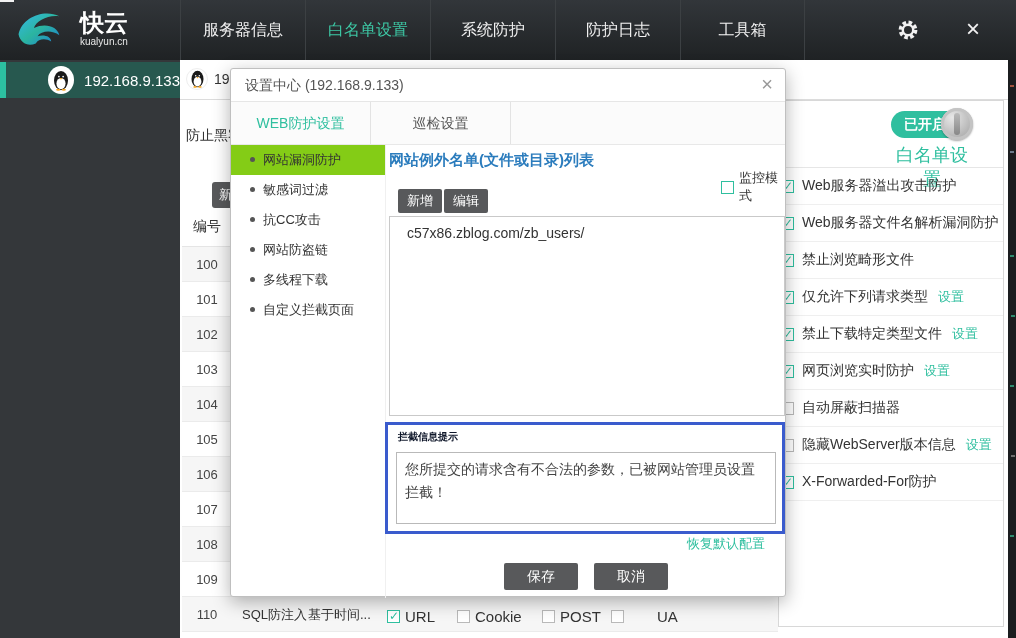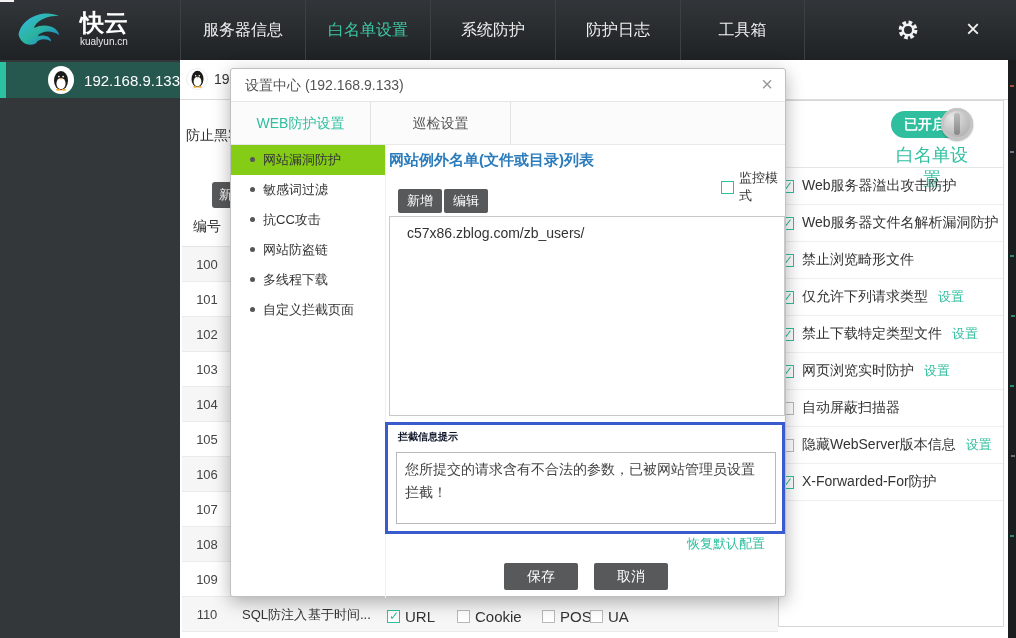--- a/index.html
+++ b/index.html
@@ -161,21 +161,21 @@
             <span class="cb-label">URL</span>
           </span>
           <span class="lr-check" style="left: 275px;">
             <span class="cb"></span>
             <span class="cb-label">Cookie</span>
           </span>
           <span class="lr-check" style="left: 360px;">
             <span class="cb"></span>
             <span class="cb-label">POST</span>
           </span>
-          <span class="lr-check" style="left: 408px;">
+          <span class="lr-check" style="left: 429px; gap: 28px;">
             <span class="cb"></span>
             <span class="cb-label">UA</span>
           </span>
         </div>
       </div>
   </div>
 
   <div class="rpanel">
     <div class="rp-top">
       <div class="pill">已开启</div>

